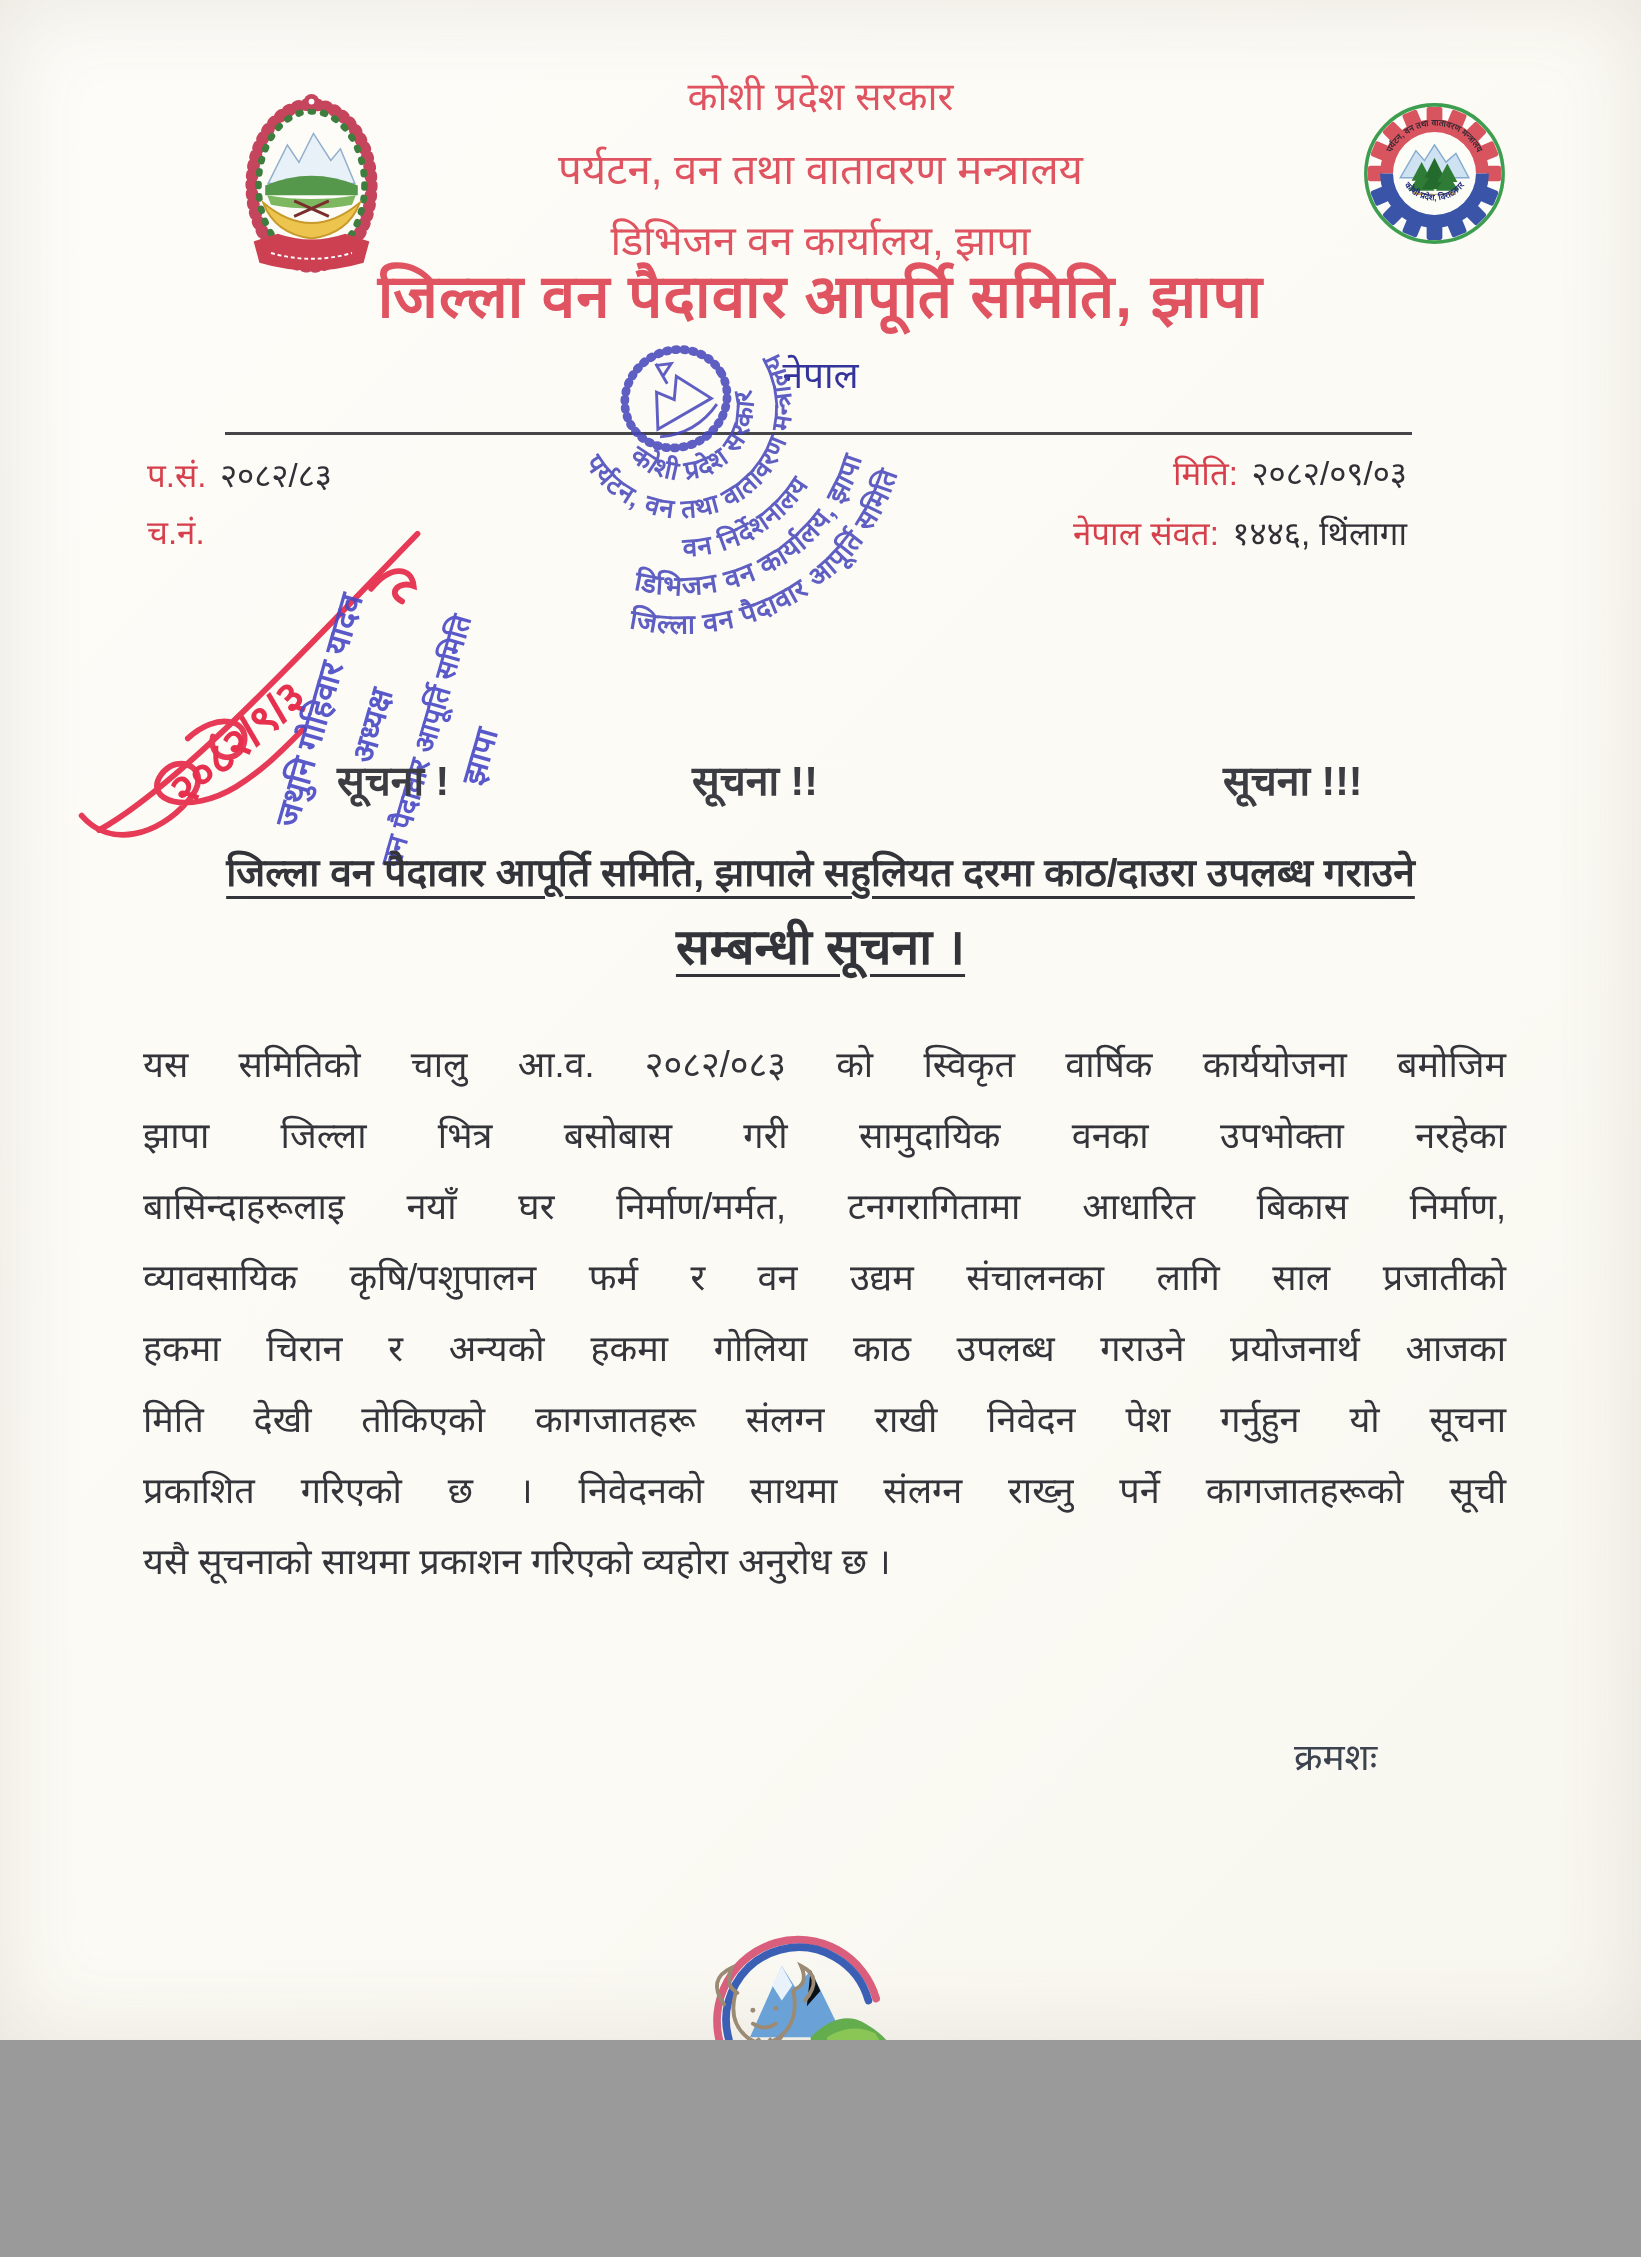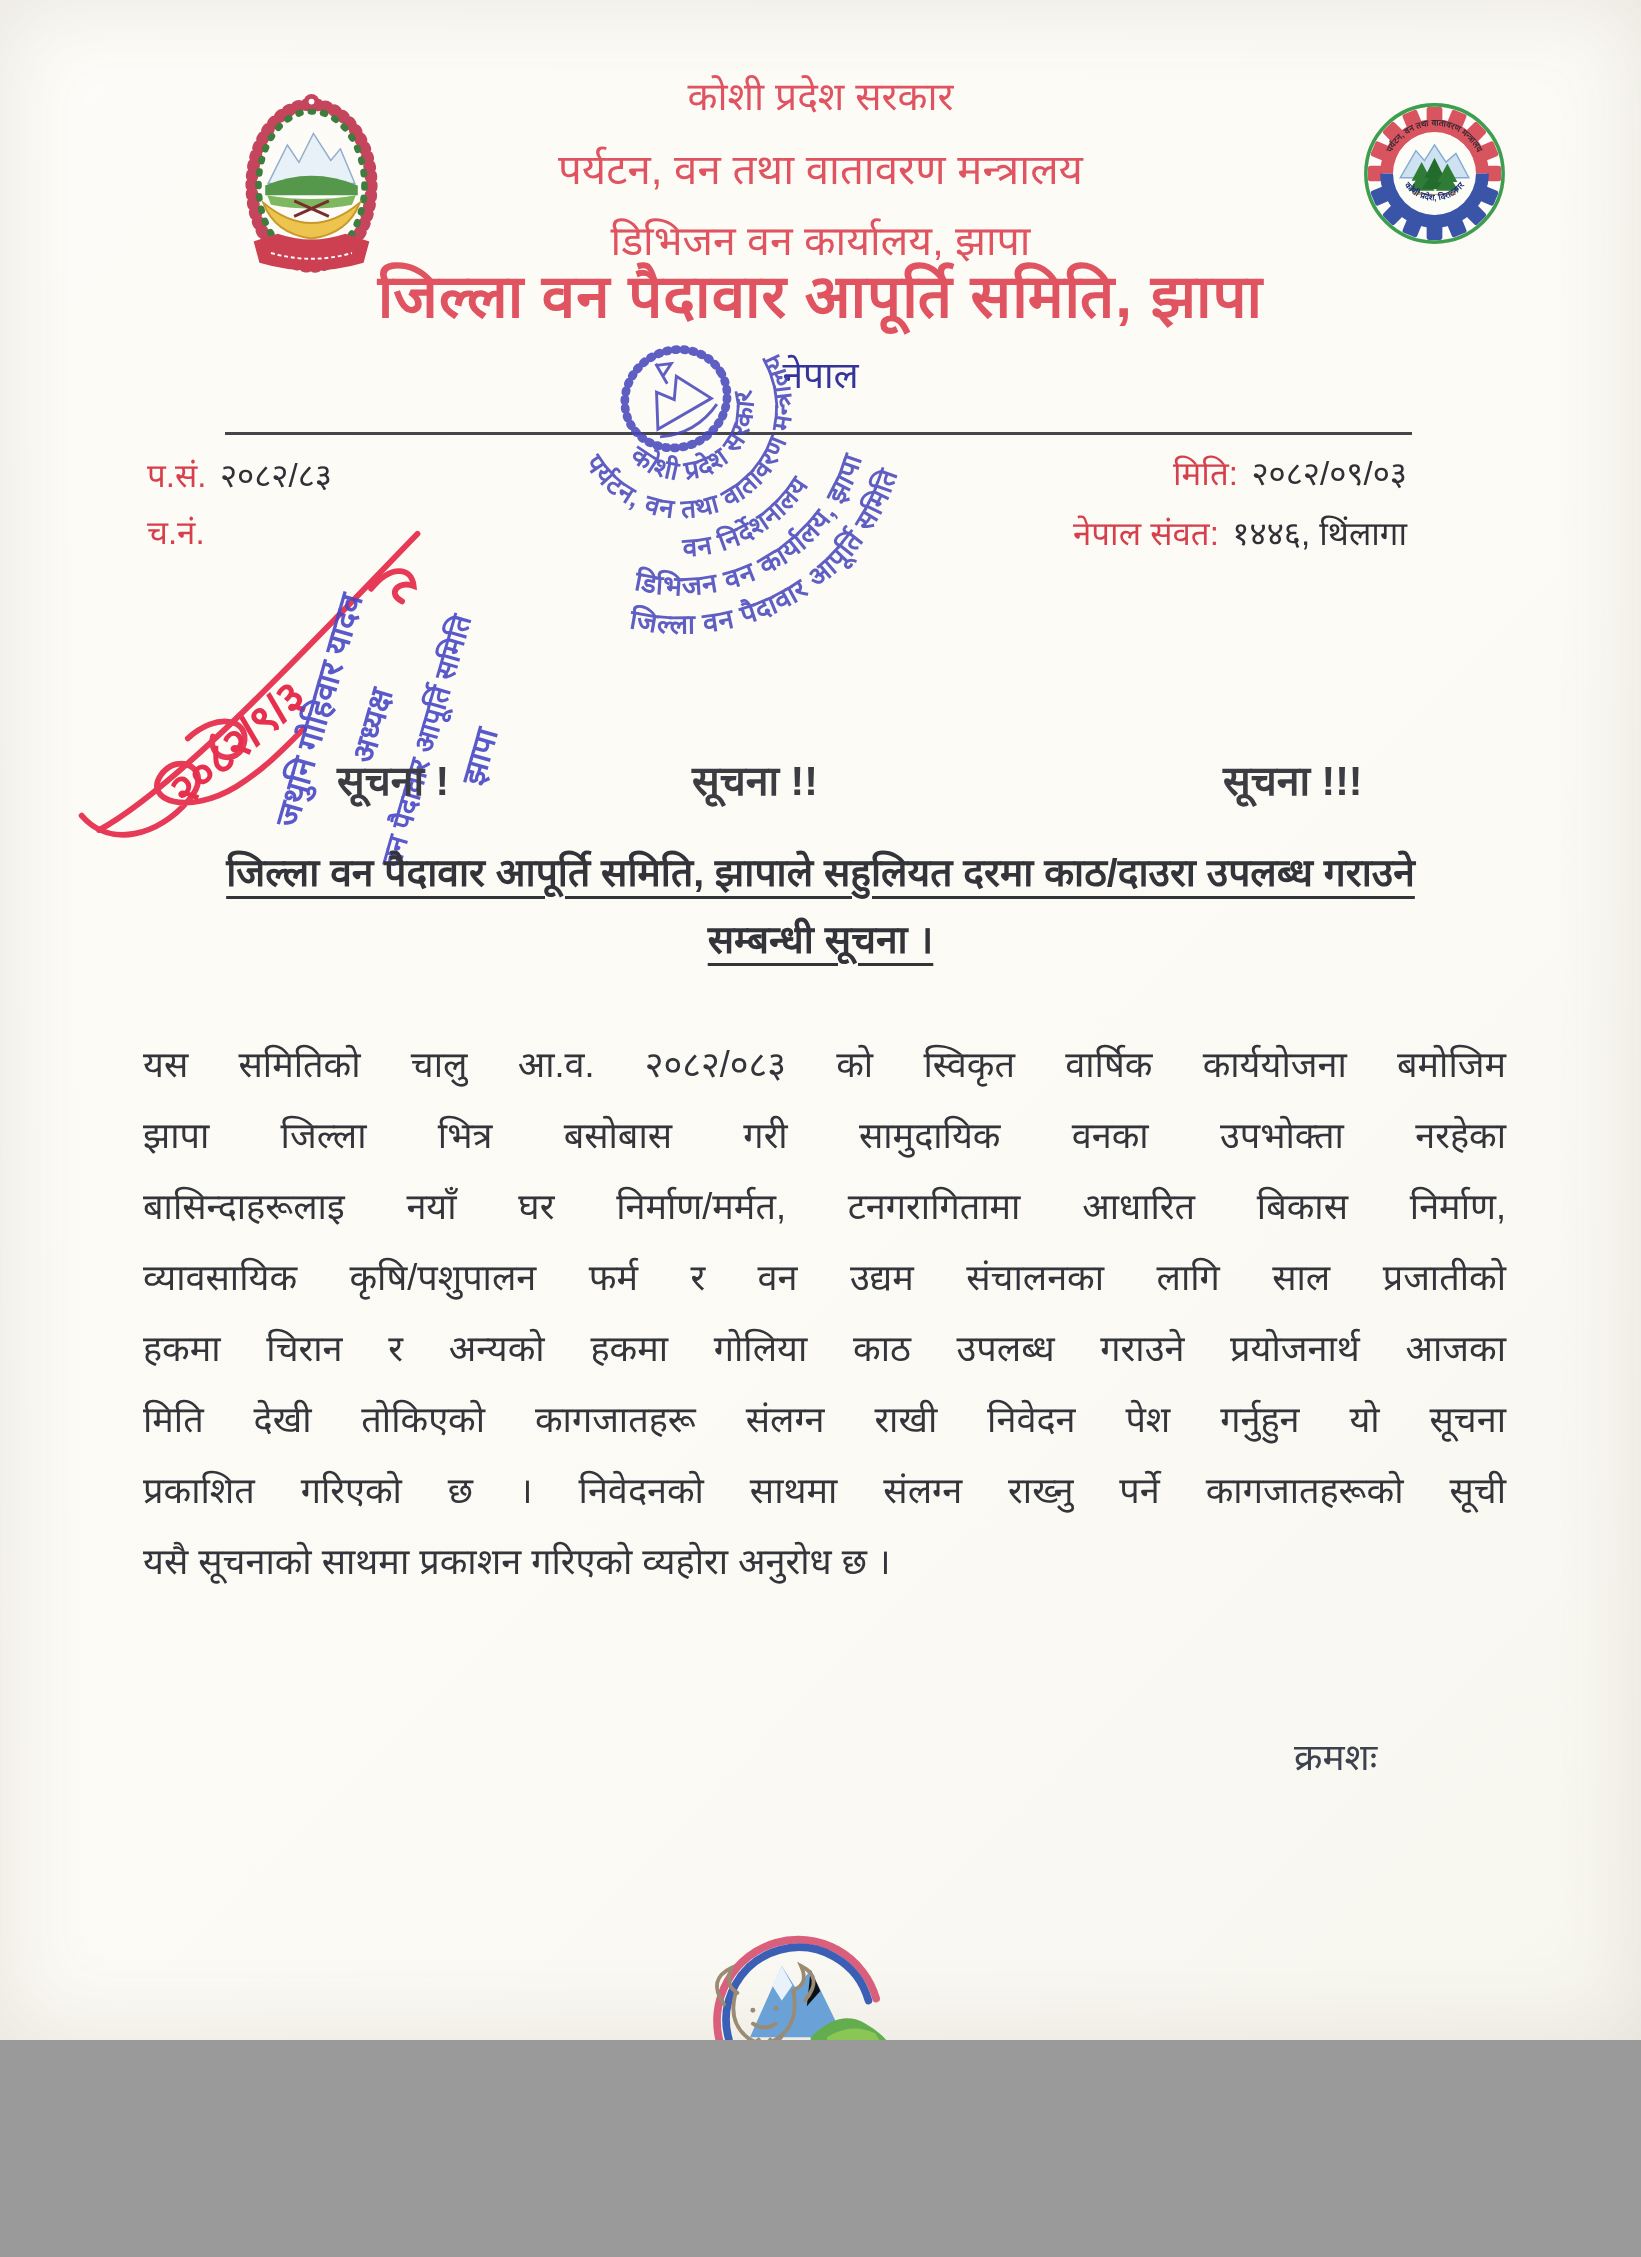--- a/index.html
+++ b/index.html
@@ -24,21 +24,21 @@
   .meta .lbl { color:#d6404c; margin-right:13.5px; }
   .meta-ref { left:147px; top:452px; }
   .meta-chn { left:147px; top:509px; }
   .meta-right { right:234px; top:450px; text-align:right; }
   .meta-right .row2 { margin-top:15.4px;margin-left:24px; }
   .notice { top:751px; font-size:41px; font-weight:bold; color:#3c3d43; white-space:nowrap; }
   .n1 { left:337px; } .n2 { left:692px; } .n3 { left:1223px; }
   .subject { font-weight:bold; color:#33343a;
     text-decoration:underline; text-decoration-thickness:2.9px; text-underline-offset:9.7px; }
   .sub1 { top:844px; font-size:39px; }
-  .sub2 { top:911px; font-size:39px; }
+  .sub2 { top:911px; font-size:50px; }
   .bodytext { left:143px; top:1029px; width:1363px; font-size:36px; color:#34353b; }
   .bodytext .bl { height:71px; line-height:71px; white-space:nowrap;
     text-align:justify; text-align-last:justify; }
   .bodytext .bl.last { text-align-last:left; }
   .kramasha { left:1294px; top:1730px; font-size:37px; color:#3d434e; }
   .official-stamp {
     left:243px; top:874px; width:357px;
     transform:rotate(-74deg); transform-origin:0 0;
     color:#4848c6; opacity:.9; font-weight:bold; text-align:center;
     line-height:56px; white-space:nowrap;

